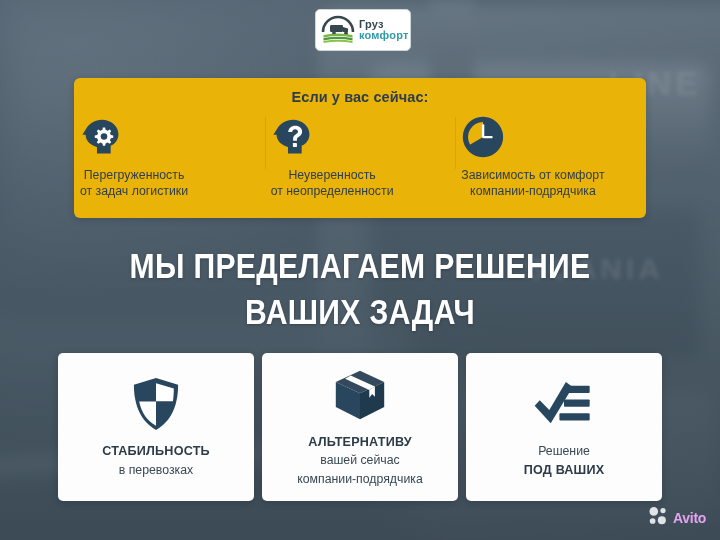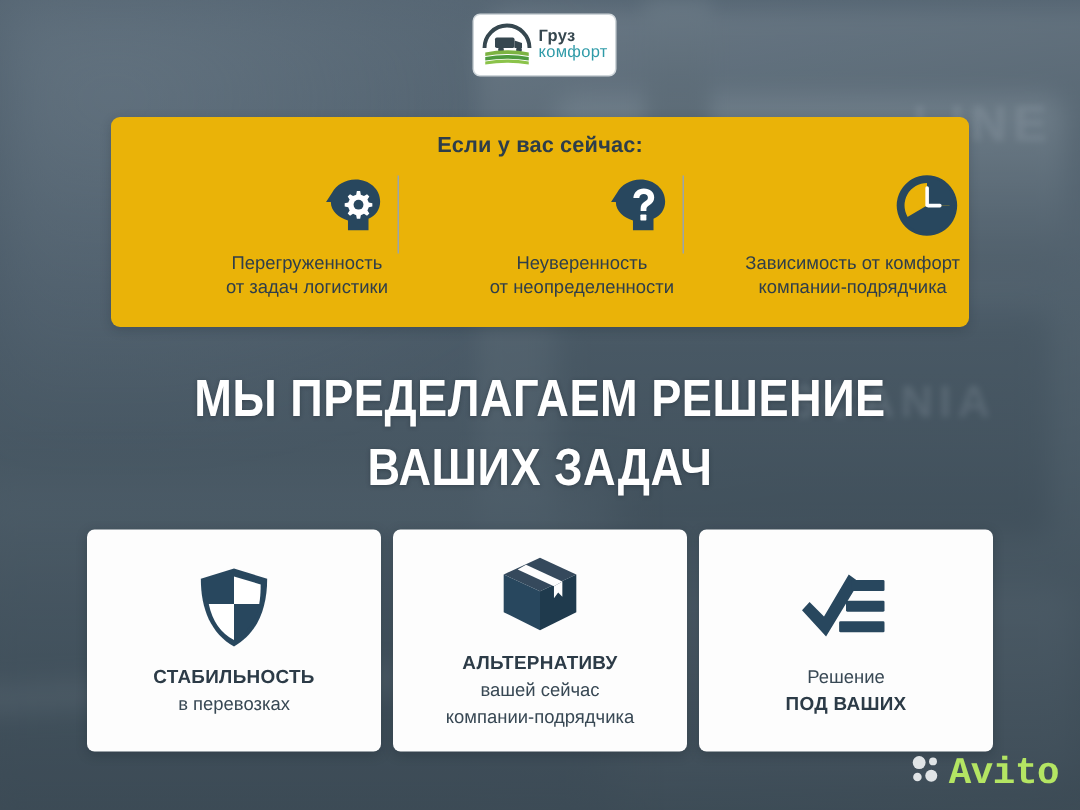--- a/index.html
+++ b/index.html
@@ -94,21 +94,21 @@
     width: 96px; height: 42px;
     background: #ffffff;
     border: 1px solid #cfd6da;
     border-radius: 5px;
     display: flex; align-items: center; gap: 4px;
     padding: 9px 5px;
   }
   .logo-mark { width: 34px; height: 30px; flex: 0 0 34px; }
   .logo-text { display: flex; flex-direction: column; line-height: 1.02; }
   .logo-t1 { font-size: 11px; font-weight: bold; color: #36474f; letter-spacing: .2px; }
-  .logo-t2 { font-size: 11px; font-weight: normal; color: #2f9ba8; letter-spacing: .2px; }
+  .logo-t2 { font-size: 11px; font-weight: bold; color: #2f9ba8; letter-spacing: .2px; }
 
   
   .panel {
     position: absolute; left: 74px; top: 78px;
     width: 572px; height: 140px;
     background: #eab308;
     border-radius: 6px;
     box-shadow: 0 2px 7px rgba(20,30,40,.22);
     padding-top: 11px;
   }
@@ -119,21 +119,21 @@
     color: #2d3d4a;
     letter-spacing: .1px;
   }
   .panel-cols {
     display: flex;
     margin-top: 8px;
     height: 100px;
   }
   .pcol {
     flex: 1;
-    display: flex; flex-direction: column; align-items: flex-end;
+    display: flex; flex-direction: column; align-items: flex-start;
     position: relative;
     padding: 0 6px;
   }
   .pcol + .pcol::before {
     content: "";
     position: absolute; left: 0; top: 4px;
     width: 1px; height: 52px;
     background: #9aa4ab;
   }
   .pcol .ic { height: 48px; display: flex; align-items: center; }
@@ -187,21 +187,21 @@
     white-space: pre-line;
   }
 
   
   .avito {
     position: absolute; right: 14px; bottom: 10px;
     display: flex; align-items: center; gap: 5px;
     opacity: .92;
   }
   .avito-text {
-    color: #bef264; font-size: 25px; font-weight: bold; letter-spacing: -.3px; font-family: Liberation Mono, monospace;
+    color: #f0abfc; font-size: 14px; font-weight: bold; letter-spacing: -.3px;
   }
 </style>
 </head>
 <body>
 
 <div id="root">
 
   <div class="bg-layer">
     <div class="bg-base"></div>
     <div class="bg-sky"></div>

